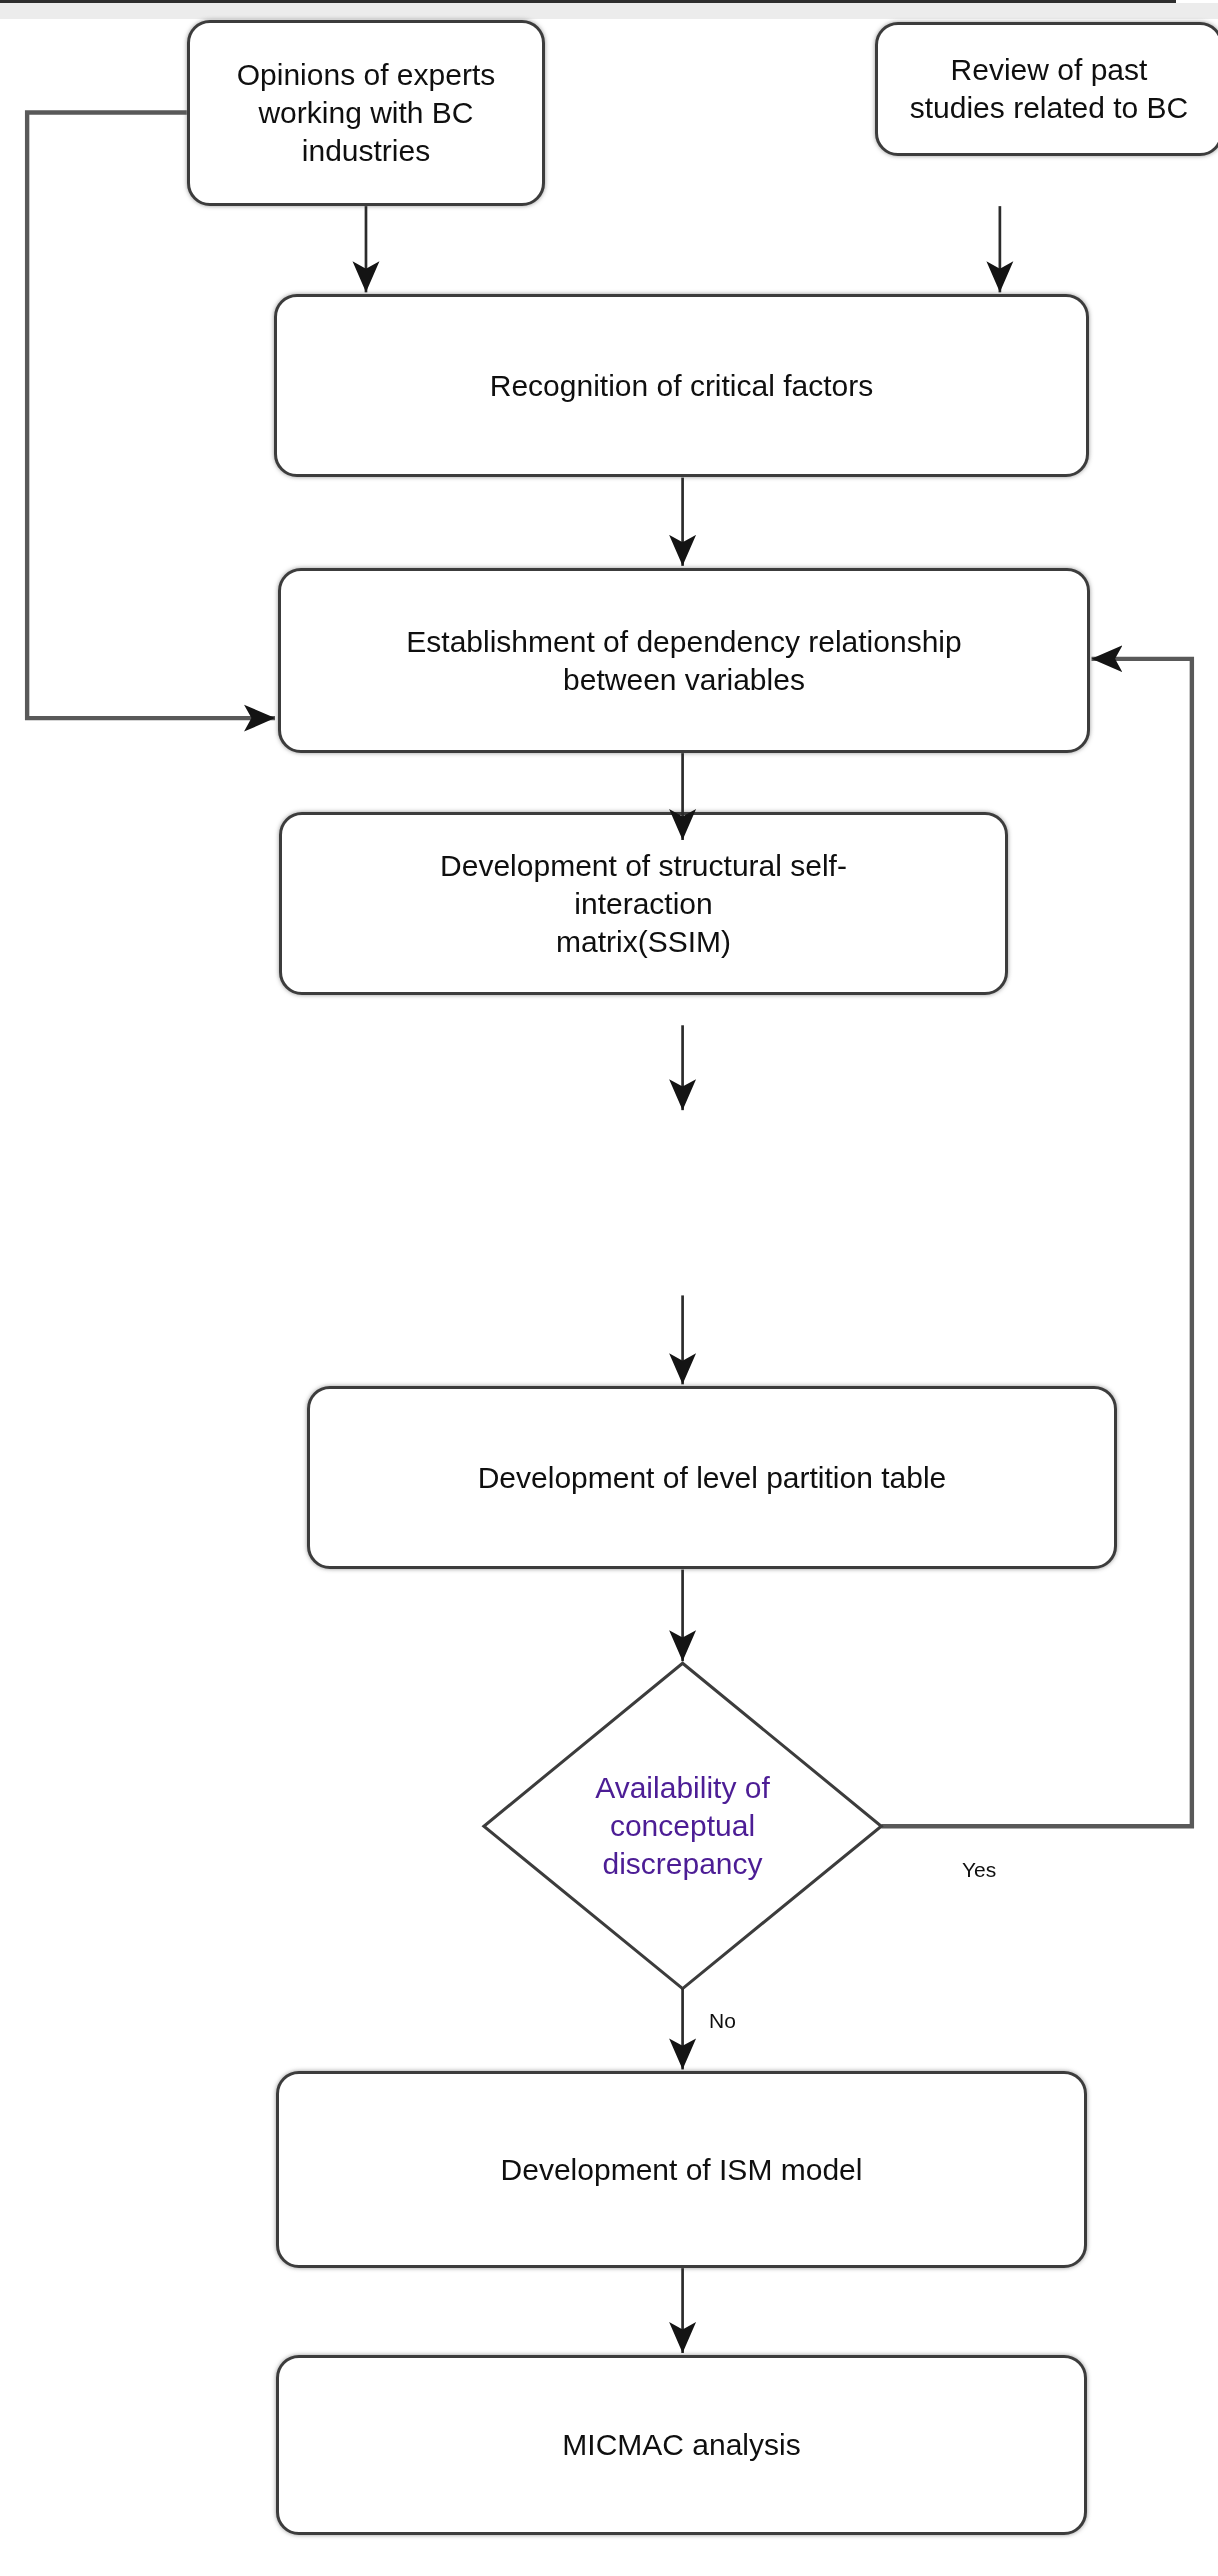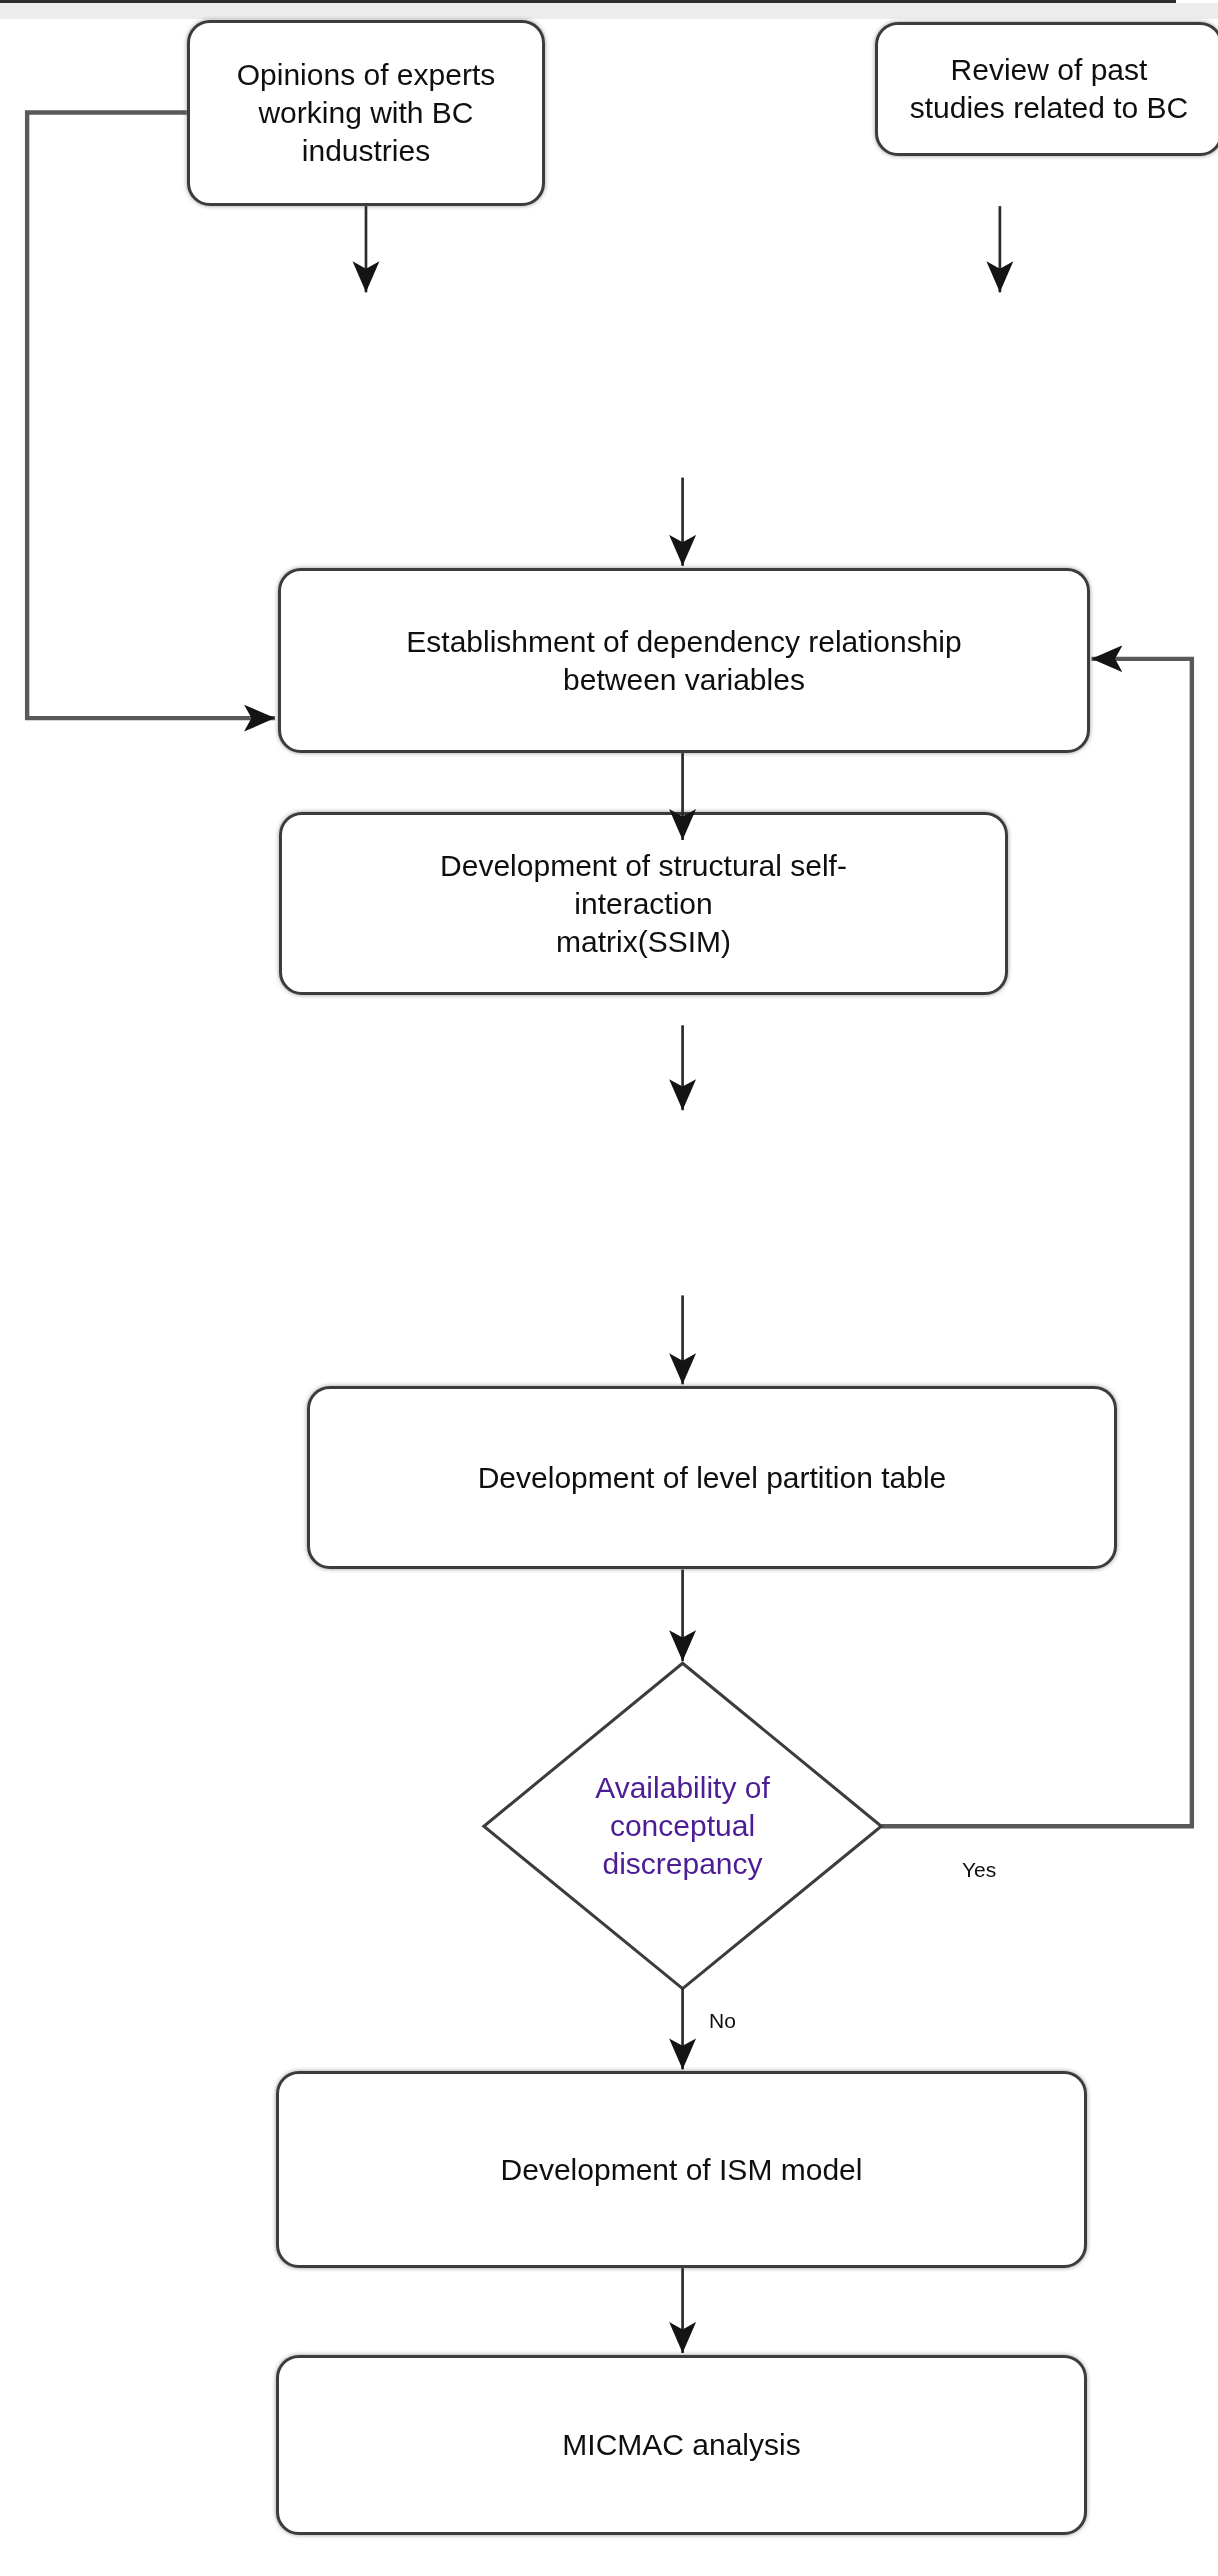--- a/index.html
+++ b/index.html
@@ -80,20 +80,21 @@
 <div id="canvas">
 
   <div class="scan-strip" style="left:0; top:0; width:1176px; height:3.4px; background:#2e2e2e;"></div>
   <div class="scan-strip" style="left:0; top:3.4px; width:1219px; height:16px; background:#ececec;"></div>
 
   <div class="node" id="node-opinions">Opinions of experts
 working with BC
 industries</div>
   <div class="node" id="node-review">Review of past
 studies related to BC</div>
+  <div class="node" id="node-recognition">Recognition of critical factors</div>
   <div class="node" id="node-establishment">Establishment of dependency relationship
 between variables</div>
   <div class="node" id="node-ssim">Development of structural self-interaction
 matrix(SSIM)</div>
   <div class="node" id="node-partition">Development of level partition table</div>
   <div class="node" id="node-ism">Development of ISM model</div>
   <div class="node" id="node-micmac">MICMAC analysis</div>
 
   <div class="diamond-label">Availability of
 conceptual

